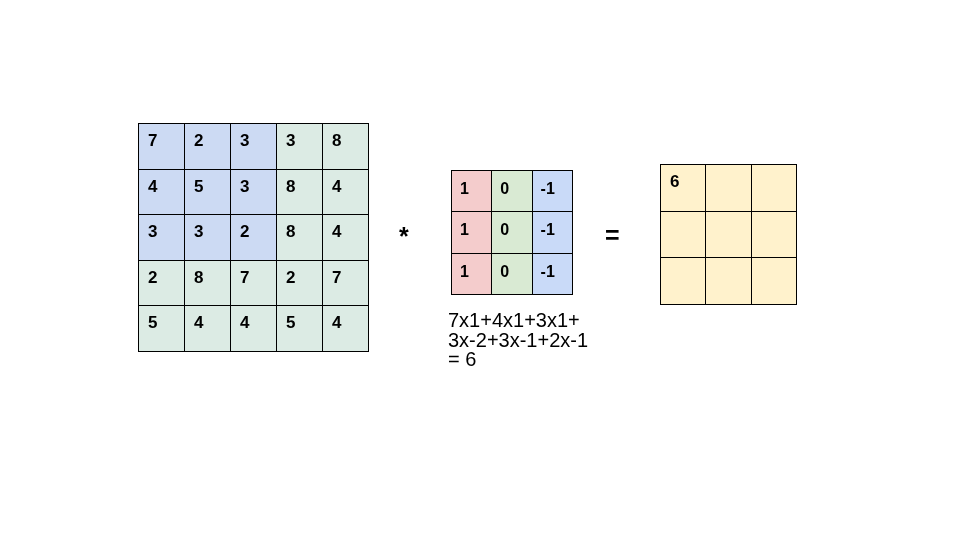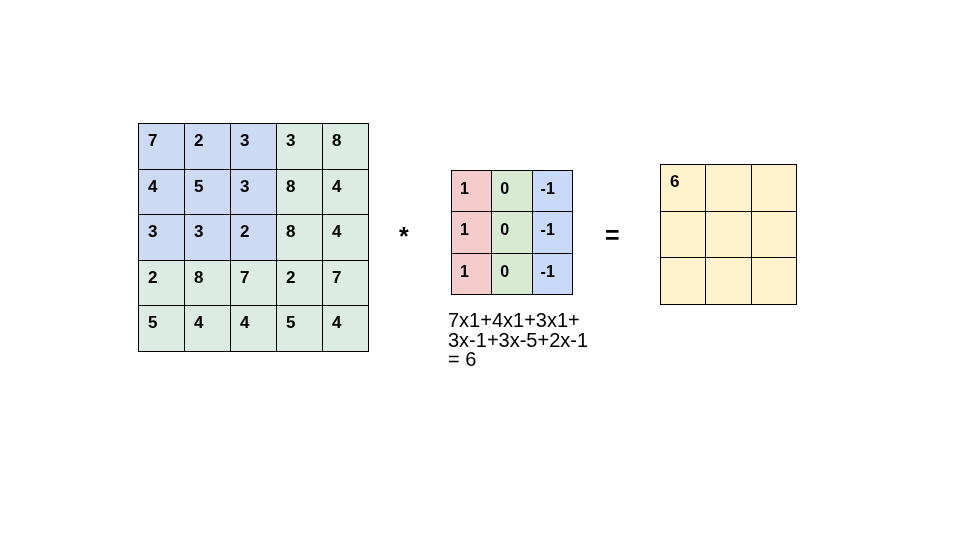--- a/index.html
+++ b/index.html
@@ -114,21 +114,21 @@
     <div class="cell" style="background: rgb(244, 204, 204);">1</div>
     <div class="cell" style="background: rgb(217, 234, 211);">0</div>
     <div class="cell" style="background: rgb(201, 218, 248);">-1</div>
     <div class="cell" style="background: rgb(244, 204, 204);">1</div>
     <div class="cell" style="background: rgb(217, 234, 211);">0</div>
     <div class="cell" style="background: rgb(201, 218, 248);">-1</div>
   </div>
 
 <div id="calc-text">
   <div>7x1+4x1+3x1+</div>
-  <div>3x-1+3x-5+2x-1</div>
+  <div>3x-2+3x-1+2x-1</div>
   <div>= 6</div>
 </div>
 
 <div id="op-equals" class="operator">=</div>
 
 <div id="output-matrix" class="grid">
     <div class="cell" style="background: rgb(255, 242, 204);">6</div>
     <div class="cell" style="background: rgb(255, 242, 204);"></div>
     <div class="cell" style="background: rgb(255, 242, 204);"></div>
     <div class="cell" style="background: rgb(255, 242, 204);"></div>

